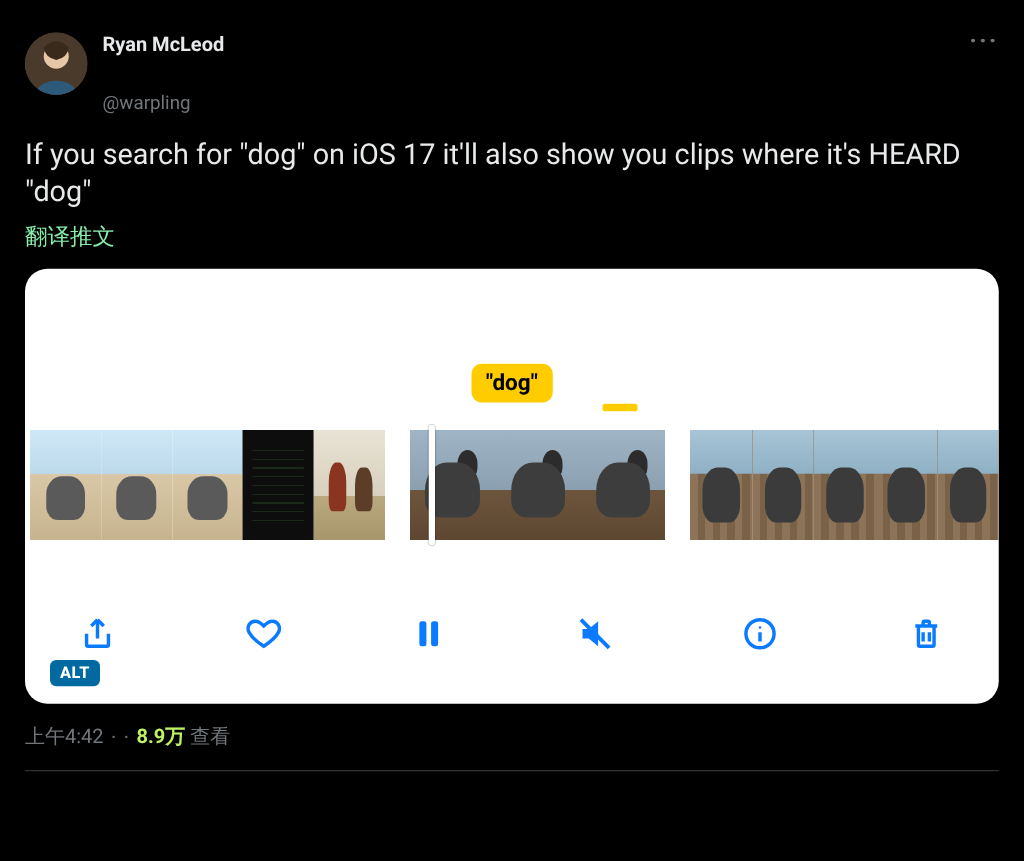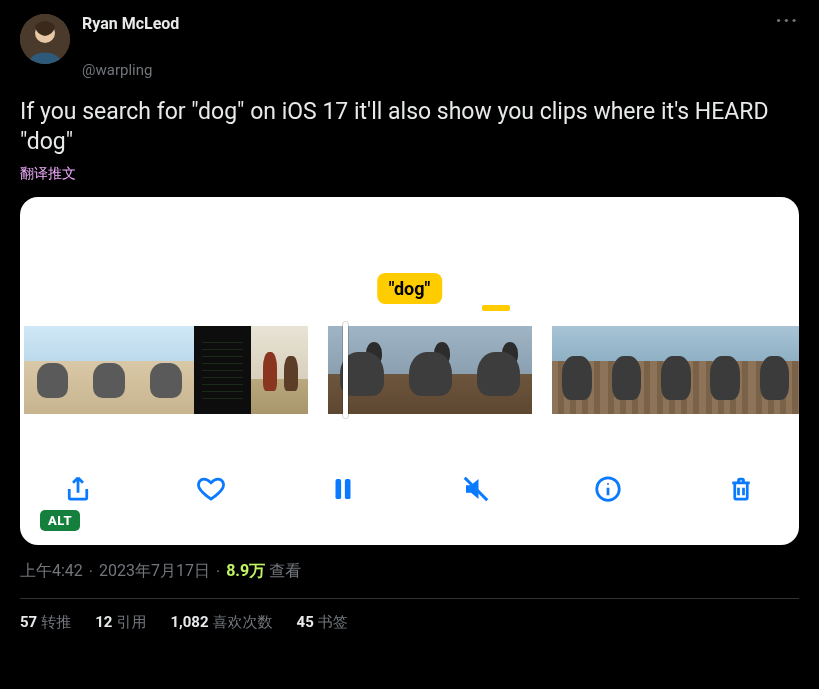--- a/index.html
+++ b/index.html
@@ -1,40 +1,40 @@
 <!DOCTYPE html>
 <html><head>
 <meta charset="utf-8">
 <style>
   * { box-sizing: border-box; margin: 0; padding: 0; }
   html, body { width: 819px; height: 689px; background: #000; font-family: -apple-system, BlinkMacSystemFont, "Segoe UI", Roboto, Helvetica, Arial, sans-serif; color: #e7e9ea; overflow: hidden; }
-  .tweet { padding: 14px 20px 0 20px; }
+  .tweet { padding: 26px 20px 0 20px; }
   .header { display: flex; align-items: flex-start; }
   .avatar { width: 50px; height: 50px; border-radius: 50%; background: linear-gradient(135deg,#6b5b4a 0%, #3a2d22 100%); flex: none; overflow: hidden; position: relative; }
   .avatar svg { width: 100%; height: 100%; display: block; }
   .user { margin-left: 12px; display: flex; flex-direction: column; }
   .name { font-size: 16px; font-weight: 700; color: #e7e9ea; }
   .handle { font-size: 15px; color: #71767b; margin-top: 28px; }
   .more { margin-left: auto; color: #71767b; font-size: 18px; letter-spacing: 2px; font-weight: 900; line-height: 10px; padding-top: 2px; cursor: pointer; }
   .body-text { margin-top: 18px; font-size: 23px; line-height: 30px; color: #e7e9ea; }
-  .translate { margin-top: 8px; color: #f0abfc; font-size: 14px; cursor: pointer; }
+  .translate { margin-top: 8px; color: #86efac; font-size: 18px; cursor: pointer; }
   .media-card { margin-top: 14px; background: #fff; border-radius: 18px; width: 100%; height: 348px; position: relative; overflow: hidden; }
   .search-tag { position: absolute; top: 76px; left: 50%; transform: translateX(-50%); background: #ffcc00; color: #000; font-size: 18px; font-weight: 700; padding: 5px 12px; border-radius: 8px; }
   .search-tag-tick { position:absolute; top:108px; left:462px; width:28px; height:6px; background:#ffcc00; border-radius:2px; }
   .timeline { position: absolute; top: 124px; left: 0; right: 0; height: 98px; display: flex; gap: 20px; align-items: center; padding: 0 0px 0 0px; }
   .clip-group { display: flex; height: 88px; }
   .clip-group.first { width: 295px; margin-left: 4px; }
   .clip-group.second { width: 212px; position: relative; }
   .clip-group.third { width: 256px; }
   .frame { flex:1; position: relative; overflow: hidden; }
   .playhead { position:absolute; left:15px; top:-4px; bottom:-4px; width:5px; background:#fff; border-radius:3px; box-shadow:0 0 0 1px rgba(0,0,0,0.15); z-index:2; }
   .toolbar { position: absolute; left: 0; right: 0; bottom: 26px; height: 60px; display: flex; align-items: center; justify-content: space-between; padding: 0 40px; }
   .tb-btn { width: 36px; height: 36px; display: flex; align-items: center; justify-content: center; cursor: pointer; }
   .tb-btn svg { width: 30px; height: 30px; stroke: #0a7aff; fill: none; stroke-width: 2.2; }
-  .alt-badge { position: absolute; left: 20px; bottom: 14px; background: #15803d; color: #fff; font-size: 13px; font-weight: 800; padding: 3px 8px; border-radius: 5px; letter-spacing: 0.5px; }
+  .alt-badge { position: absolute; left: 20px; bottom: 14px; background: #0369a1; color: #fff; font-size: 13px; font-weight: 800; padding: 3px 8px; border-radius: 5px; letter-spacing: 0.5px; }
   .meta { margin-top: 16px; font-size: 16px; color: #71767b; display: flex; align-items: center; gap: 6px; }
   .meta .views-num { color: #bef264; font-weight: 700; }
   .divider { height: 1px; background: #2f3336; margin-top: 16px; }
   .stats { margin-top: 14px; display: flex; gap: 24px; font-size: 15px; color: #71767b; }
   .stats .n { color: #e7e9ea; font-weight: 700; margin-right: 4px; }
 
   
   .dog-frame { background: linear-gradient(#9fb4c4 0%, #8aa0b0 55%, #6d553d 55%, #5e4731 100%); position:relative; }
   .dog-frame::after { content:""; position:absolute; left:18%; top:30%; width:64%; height:50%; background:#3d3d3d; border-radius:40% 40% 30% 30% / 50% 50% 30% 30%; }
   .dog-frame::before { content:""; position:absolute; left:55%; top:18%; width:24%; height:26%; background:#2c2c2c; border-radius:50% 50% 40% 40%; }
@@ -138,26 +138,19 @@
           </svg>
       </div>
     </div>
 
     <div class="alt-badge">ALT</div>
   </div>
 
   <div class="meta">
     <span>上午4:42</span>
     <span>·</span>
-    <span>2023年7月17日</span>
     <span>·</span>
     <span><span class="views-num">8.9万</span> <span>查看</span></span>
   </div>
 
   <div class="divider"></div>
 
-  <div class="stats">
-    <span><span class="n">57</span><span>转推</span></span>
-    <span><span class="n">12</span><span>引用</span></span>
-    <span><span class="n">1,082</span><span>喜欢次数</span></span>
-    <span><span class="n">45</span><span>书签</span></span>
-  </div>
 </div>
 
 </body></html>

